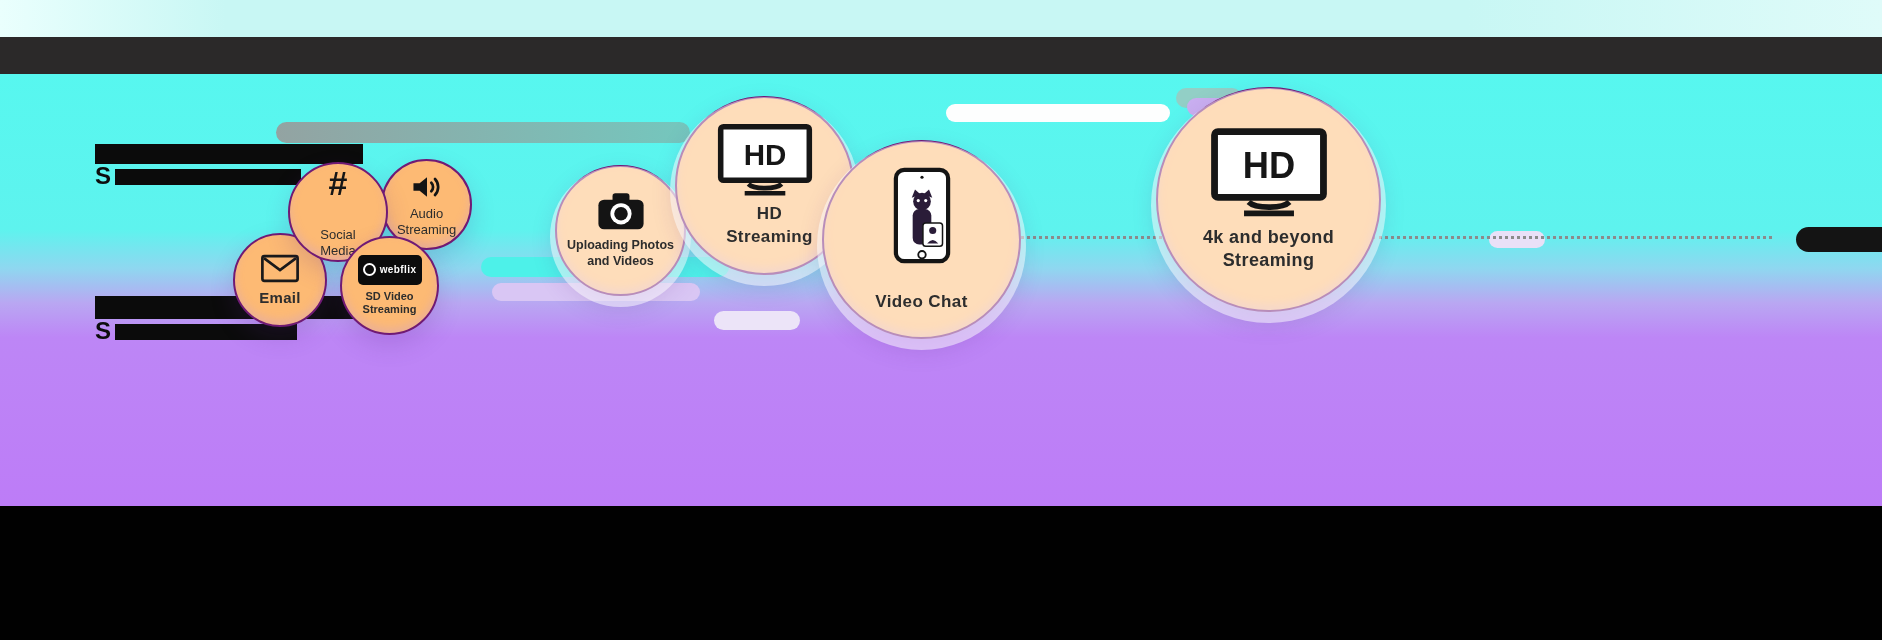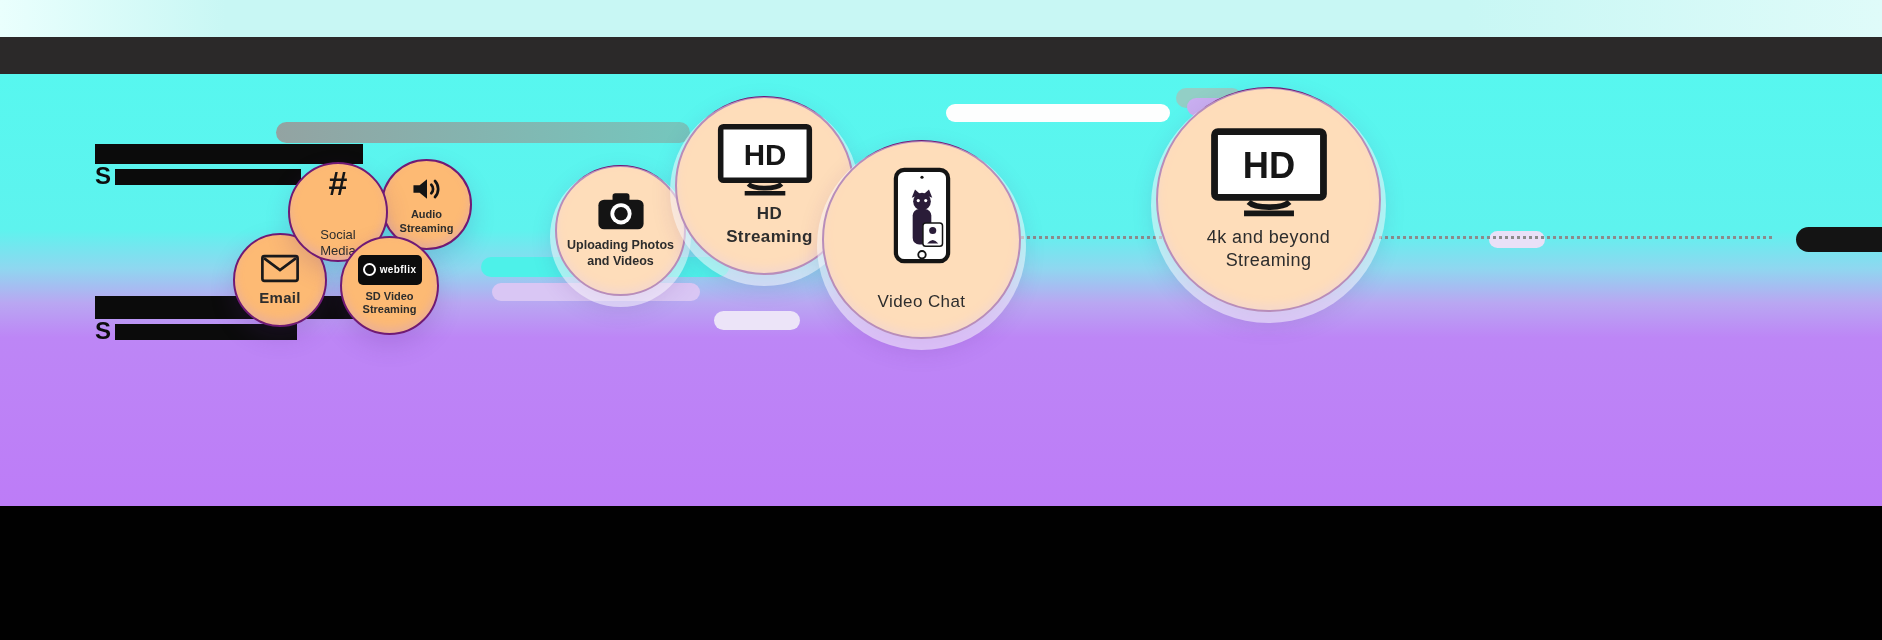--- a/index.html
+++ b/index.html
@@ -47,40 +47,40 @@
     text-align:center;border:2px solid #701a75;
     box-shadow:0 10px 24px rgba(90,40,140,.18), inset 0 -5px 8px rgba(190,150,240,.28);}
   .bubble.halo::before{content:"";position:absolute;inset:-7px;border-radius:50%;
     background:rgba(255,255,255,.5);z-index:-1;transform:translateY(6px);}
   .bubble .lbl{color:#2d2d2d;}
 
   #b-email{left:233px;top:233px;width:90px;height:90px;gap:6px;z-index:3;}
   #b-email .lbl{font-size:15px;font-weight:600;letter-spacing:.3px;}
 
   #b-audio{left:381px;top:159px;width:87px;height:87px;gap:4px;z-index:4;}
-  #b-audio .lbl{font-size:11px;font-weight:700;width:64px;line-height:1.2;}
+  #b-audio .lbl{font-size:13px;font-weight:400;width:64px;line-height:1.2;}
 
   #b-social{left:288px;top:162px;width:96px;height:96px;gap:2px;z-index:5;}
   #b-social .hash{font-size:34px;font-weight:800;line-height:1;color:#161616;}
   #b-social .lbl{font-size:13px;font-weight:500;width:60px;line-height:1.2;margin-top:25px;}
 
   #b-sd{left:340px;top:236px;width:95px;height:95px;gap:5px;z-index:6;}
   #b-sd .lbl{font-size:11px;font-weight:700;width:70px;line-height:1.2;}
 
   #b-upload{left:555px;top:165px;width:127px;height:127px;gap:7px;z-index:3;}
   #b-upload .lbl{font-size:12.5px;font-weight:700;width:110px;line-height:1.25;}
 
   #b-hd{left:675px;top:96px;width:175px;height:175px;gap:6px;z-index:4;}
   #b-hd .lbl{font-size:17px;font-weight:600;width:100px;line-height:1.3;letter-spacing:.4px;margin-left:10px;}
 
   #b-video{left:822px;top:140px;width:195px;height:195px;gap:8px;z-index:5;}
-  #b-video .lbl{font-size:17px;font-weight:400;letter-spacing:.4px;margin-top:20px;}
+  #b-video .lbl{font-size:17px;font-weight:700;letter-spacing:.4px;margin-top:20px;}
 
   #b-fourk{left:1156px;top:87px;width:221px;height:221px;gap:8px;z-index:3;}
-  #b-fourk .lbl{font-size:18px;font-weight:400;width:150px;line-height:1.3;letter-spacing:.4px;}
+  #b-fourk .lbl{font-size:18px;font-weight:700;width:150px;line-height:1.3;letter-spacing:.4px;}
 
   
   .webflix{width:64px;height:30px;background:#0c0c0c;border-radius:5px;
     display:flex;align-items:center;justify-content:center;gap:4px;}
   .webflix .ring{width:9px;height:9px;border:2px solid #ffffff;border-radius:50%;}
   .webflix .wordmark{color:#ffffff;font-size:10px;font-weight:700;letter-spacing:.4px;}
 
   svg{display:block;}
   svg text{font-family:"Liberation Sans",sans-serif;}
 </style>

